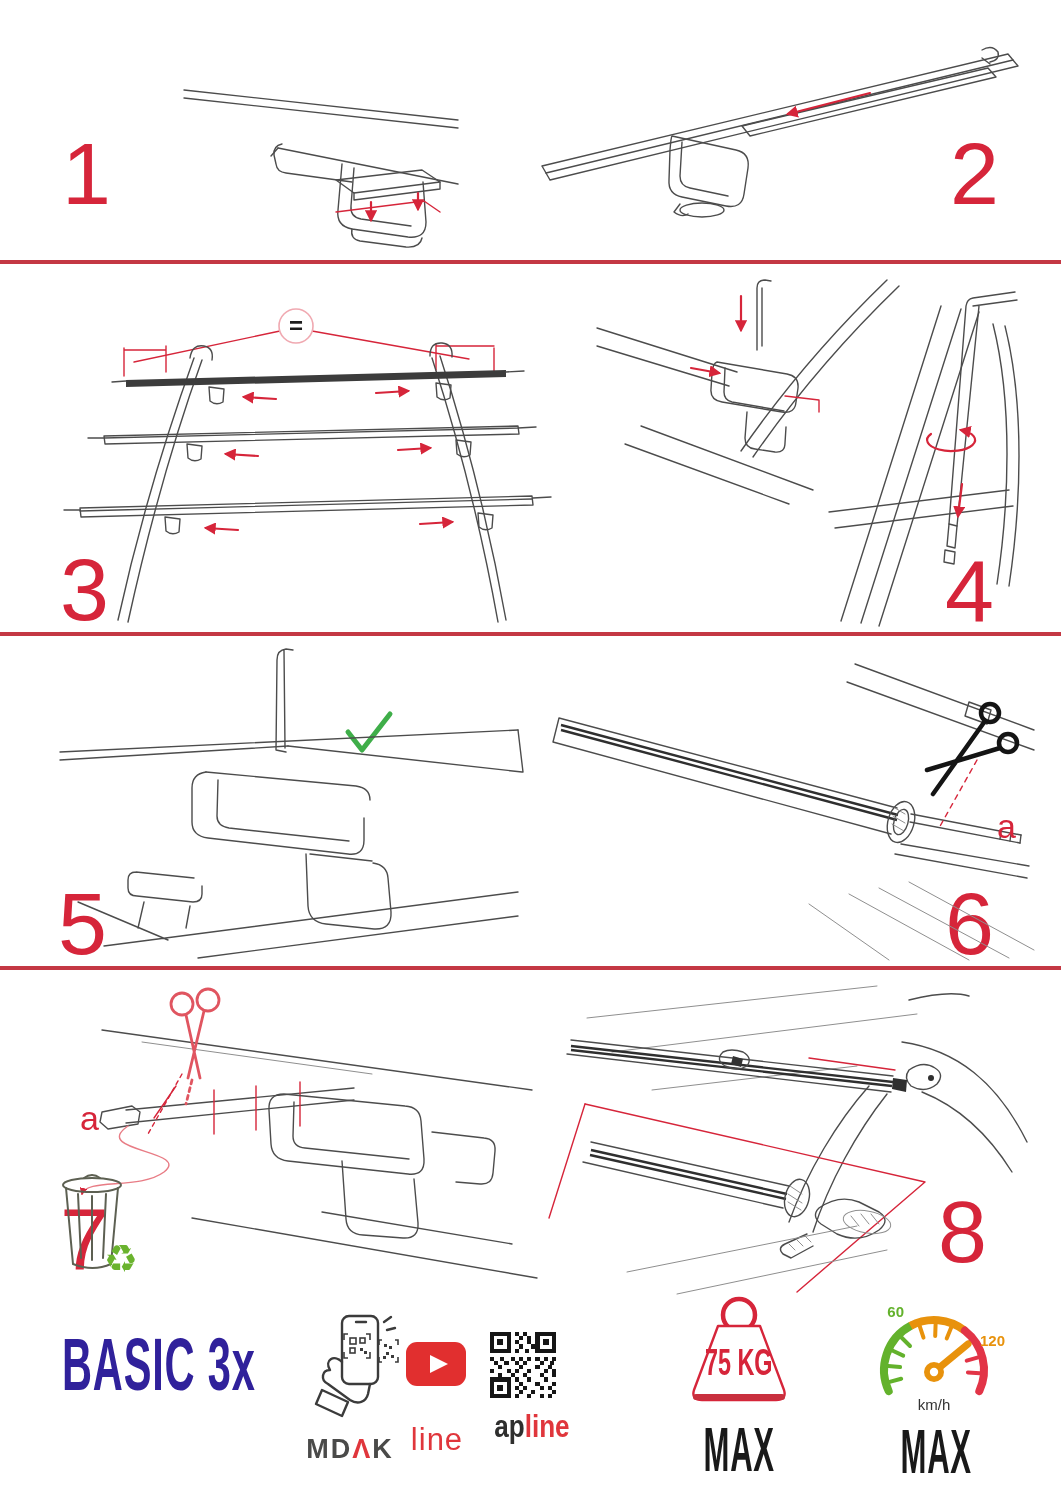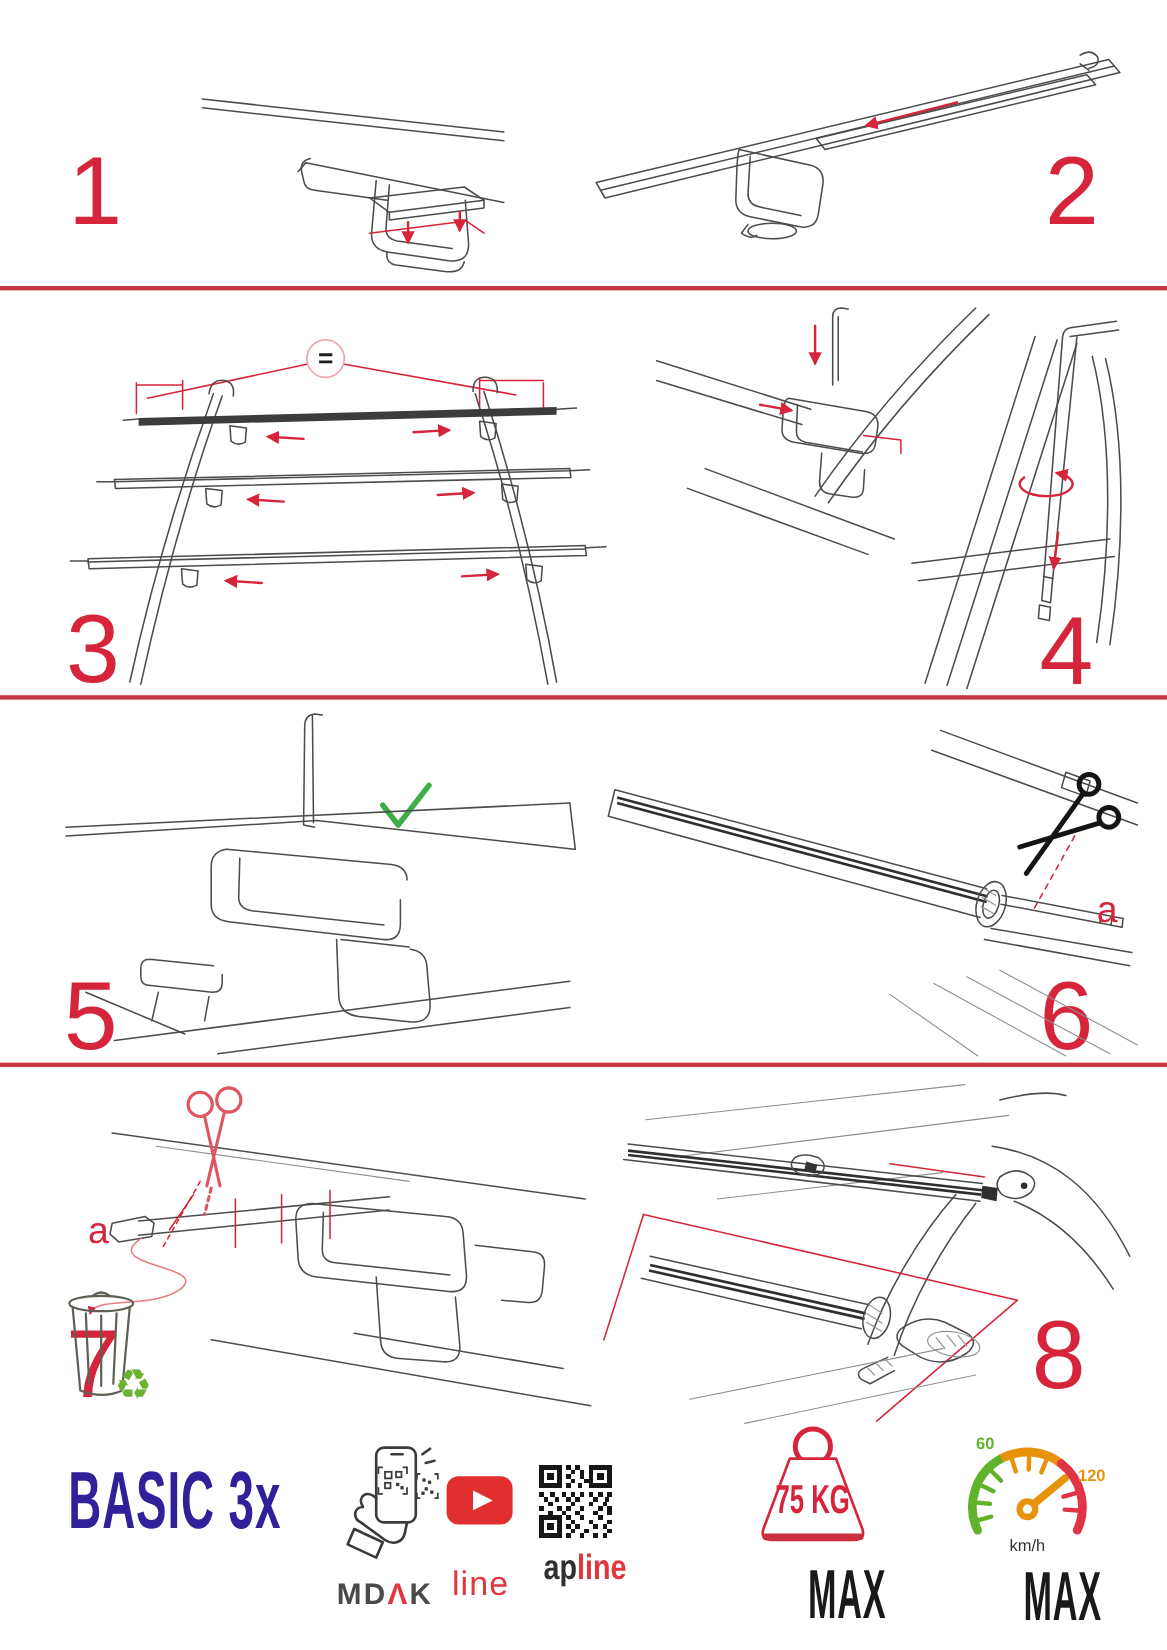--- a/index.html
+++ b/index.html
@@ -24,21 +24,21 @@
   .brandsub .in{display:inline-block;transform:scale(0.8,1.12);transform-origin:0 0;
        font-size:36px;font-weight:700;letter-spacing:0;}
   .c-black{color:#2f2f2e;} .c-red{color:#e0363c;}
   .mdak{position:absolute;left:288px;top:128px;width:124px;text-align:center;
         font-size:27px;font-weight:700;letter-spacing:2px;color:#4a4a49;margin-top:10px;}
   .ipqi{position:absolute;left:402px;top:126px;width:70px;text-align:center;
         font-size:31px;font-weight:400;color:#e0363c;letter-spacing:1px;}
   .apline{position:absolute;left:482px;top:112px;width:100px;text-align:center;white-space:nowrap;}
   .apline .in{display:inline-block;transform:scale(0.9,1.1);transform-origin:center top;
         font-size:29px;font-weight:700;}
-  .max{position:absolute;text-align:right;}
+  .max{position:absolute;text-align:center;}
   .max span{display:inline-block;transform:scale(0.74,1.5);transform-origin:center top;
         font-size:42px;font-weight:700;color:#191919;letter-spacing:1px;}
   .w-max{left:660px;top:118px;width:158px;}
   .s-max{left:858px;top:120px;width:156px;}
 </style>
 </head>
 <body>
 
 <div class="page">
 

